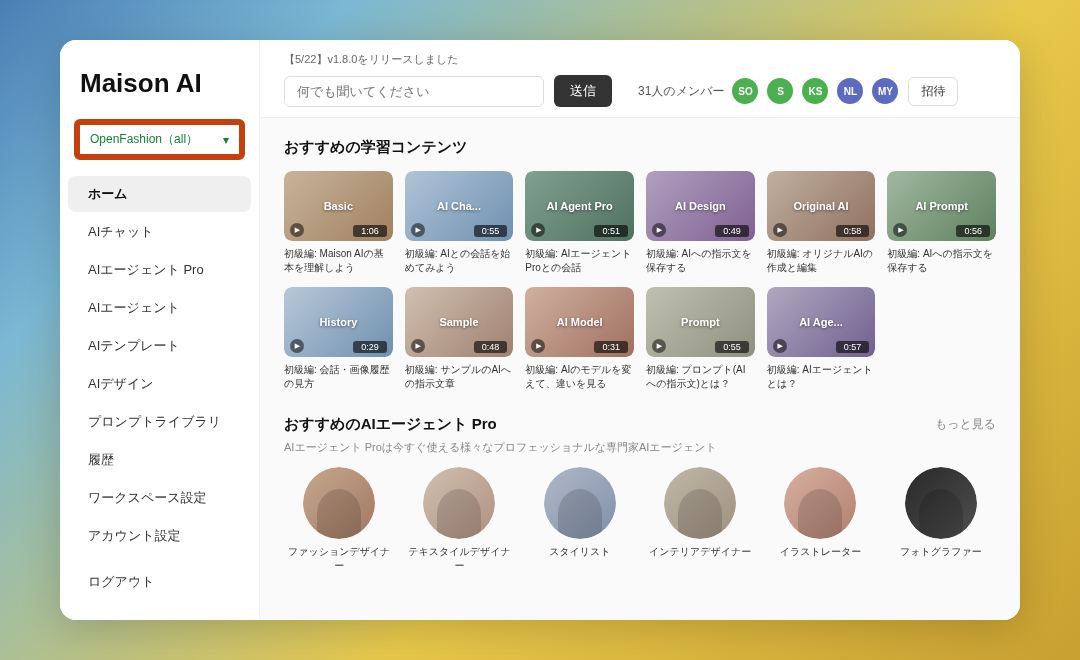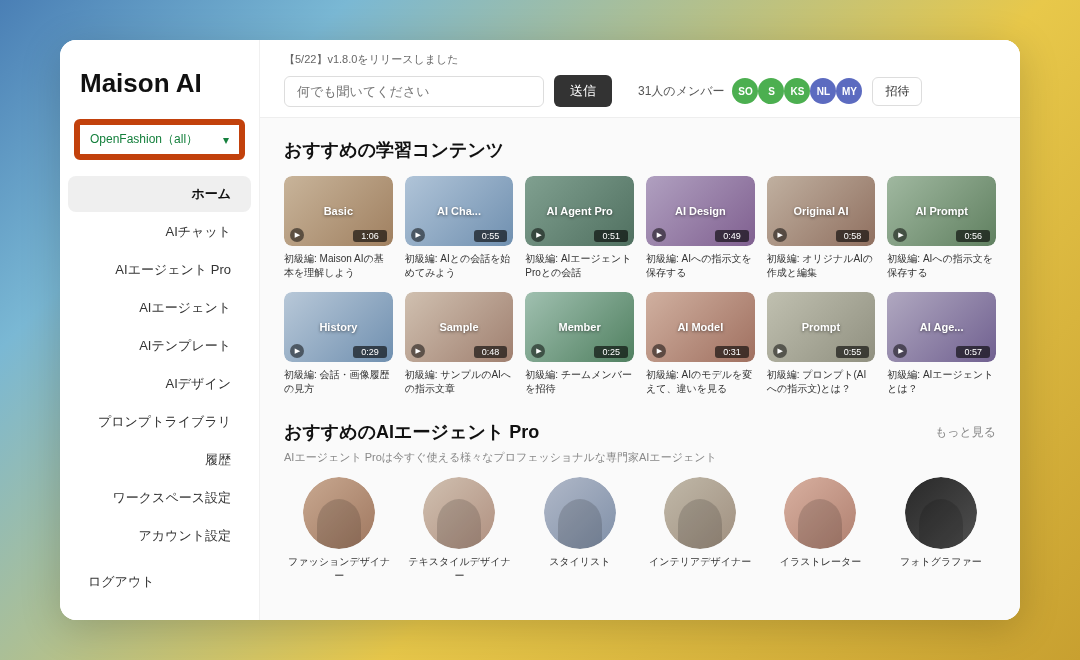--- a/index.html
+++ b/index.html
@@ -57,21 +57,20 @@
       gap: 2px;
       flex: 1;
     }
     .sidebar-item {
       padding: 9px 20px;
       font-size: 13px;
       color: #333;
       cursor: pointer;
       border-radius: 8px;
       margin: 0 8px;
-      text-align: right;
     }
     .sidebar-item.active {
       background: #efefef;
       font-weight: 600;
       color: #111;
     }
     .sidebar-logout {
       padding: 9px 20px;
       font-size: 13px;
       color: #333;
@@ -128,21 +127,21 @@
       align-items: center;
       gap: 8px;
       margin-left: 16px;
     }
     .member-label {
       font-size: 12px;
       color: #555;
     }
     .avatar-group {
       display: flex;
-      gap: 0;
+      gap: 9px;
     }
     .avatar-circle {
       width: 26px;
       height: 26px;
       border-radius: 50%;
       display: flex;
       align-items: center;
       justify-content: center;
       font-size: 10px;
       font-weight: 700;
@@ -155,21 +154,21 @@
       padding: 5px 12px;
       font-size: 12px;
       cursor: pointer;
       color: #333;
     }
     
     .content {
       padding: 20px 24px;
     }
     .section-title {
-      font-size: 18px;
+      font-size: 15px;
       font-weight: 700;
       color: #111;
       margin-bottom: 14px;
     }
     .video-grid {
       display: grid;
       grid-template-columns: repeat(6, 1fr);
       gap: 12px;
       margin-bottom: 24px;
     }
@@ -422,29 +421,20 @@
             <div class="video-thumb">
               <div class="thumb-bg thumb-sample"></div>
               <div class="video-label">Sample</div>
               <div class="play-icon"></div>
               <div class="video-duration">0:48</div>
             </div>
             <div class="video-desc">初級編: サンプルのAIへの指示文章</div>
           </div>
           <div class="video-card">
             <div class="video-thumb">
-              <div class="thumb-bg thumb-member"></div>
-              <div class="video-label">Member</div>
-              <div class="play-icon"></div>
-              <div class="video-duration">0:25</div>
-            </div>
-            <div class="video-desc">初級編: チームメンバーを招待</div>
-          </div>
-          <div class="video-card">
-            <div class="video-thumb">
               <div class="thumb-bg thumb-ai-model"></div>
               <div class="video-label">AI Model</div>
               <div class="play-icon"></div>
               <div class="video-duration">0:31</div>
             </div>
             <div class="video-desc">初級編: AIのモデルを変えて、違いを見る</div>
           </div>
           <div class="video-card">
             <div class="video-thumb">
               <div class="thumb-bg thumb-prompt"></div>

